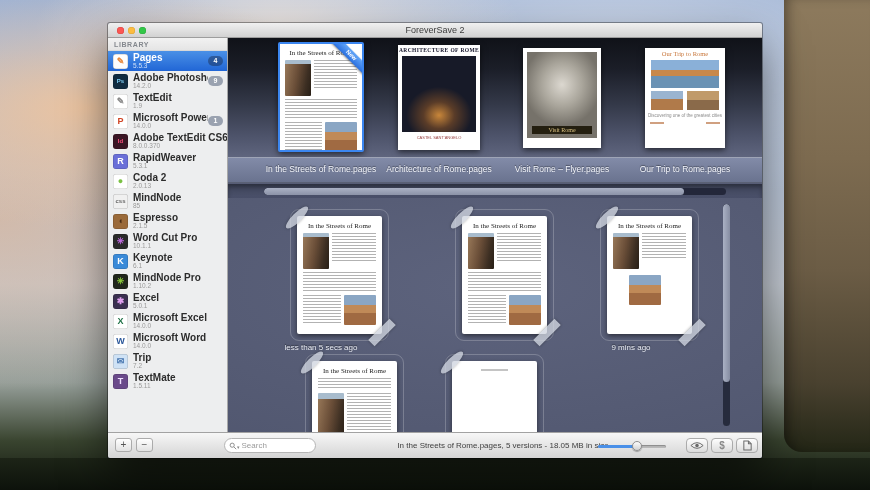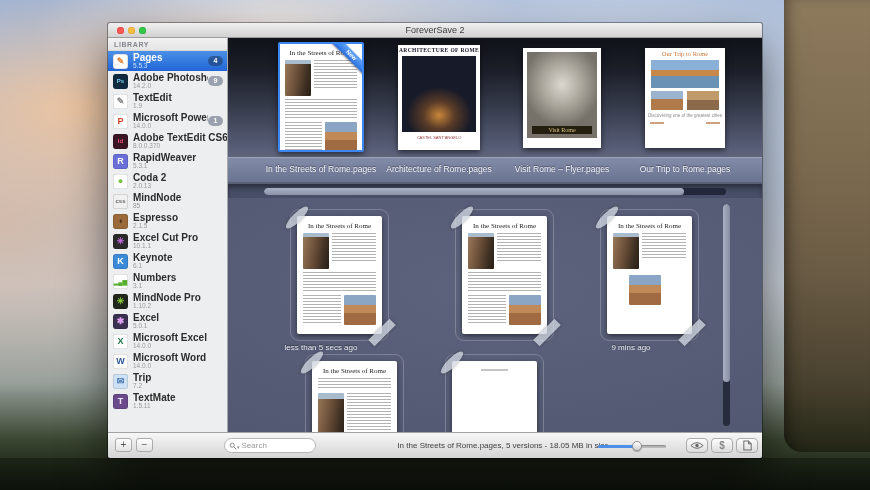--- a/index.html
+++ b/index.html
@@ -262,38 +262,30 @@
     <span class="sb-icon" style="background: rgb(154, 106, 58); color: rgb(74, 45, 22); font-size: 9px;">◖</span>
     <span class="sb-text">
       <span class="sb-name">Espresso</span>
       <span class="sb-ver">2.1.5</span>
     </span>
 
   </div>
             <div class="sb-item">
     <span class="sb-icon" style="background: rgb(42, 42, 42); color: rgb(192, 106, 224); font-size: 9px;">✳</span>
     <span class="sb-text">
-      <span class="sb-name">Excel Cut Pro</span>
+      <span class="sb-name">Word Cut Pro</span>
       <span class="sb-ver">10.1.1</span>
     </span>
 
   </div>
             <div class="sb-item">
     <span class="sb-icon" style="background: rgb(58, 138, 216); color: rgb(255, 255, 255); font-size: 9px;">K</span>
     <span class="sb-text">
       <span class="sb-name">Keynote</span>
       <span class="sb-ver">6.1</span>
-    </span>
-
-  </div>
-            <div class="sb-item">
-    <span class="sb-icon" style="background: rgb(255, 255, 255); color: rgb(88, 176, 48); font-size: 6px;">▂▄▆</span>
-    <span class="sb-text">
-      <span class="sb-name">Numbers</span>
-      <span class="sb-ver">3.1</span>
     </span>
 
   </div>
             <div class="sb-item">
     <span class="sb-icon" style="background: rgb(32, 38, 28); color: rgb(138, 200, 58); font-size: 9px;">✳</span>
     <span class="sb-text">
       <span class="sb-name">MindNode Pro</span>
       <span class="sb-ver">1.10.2</span>
     </span>
 

